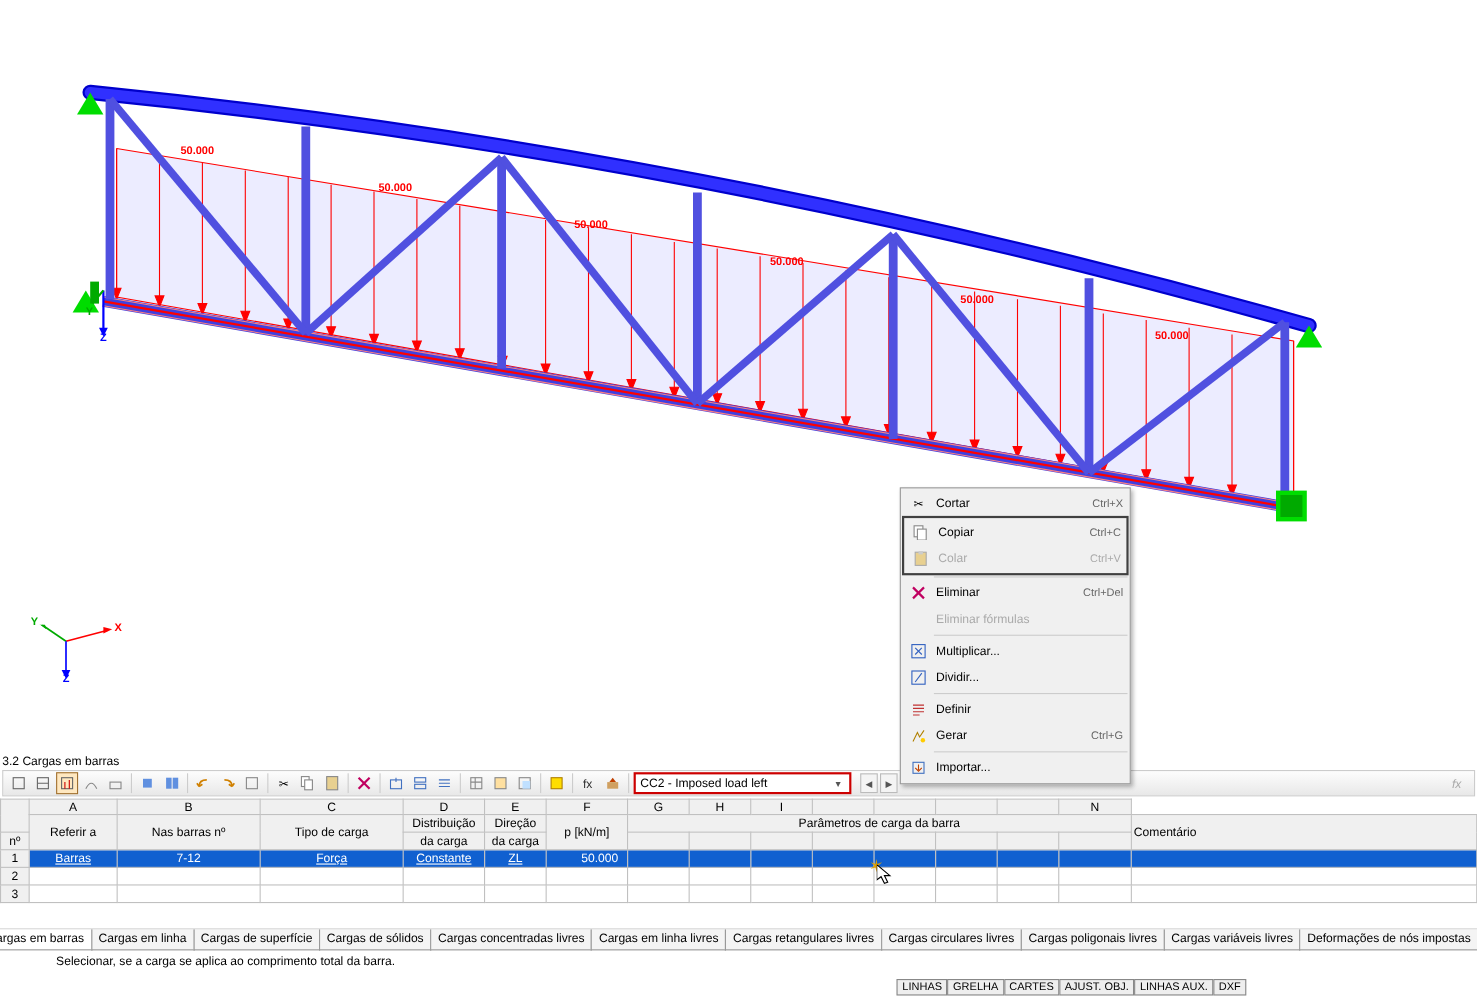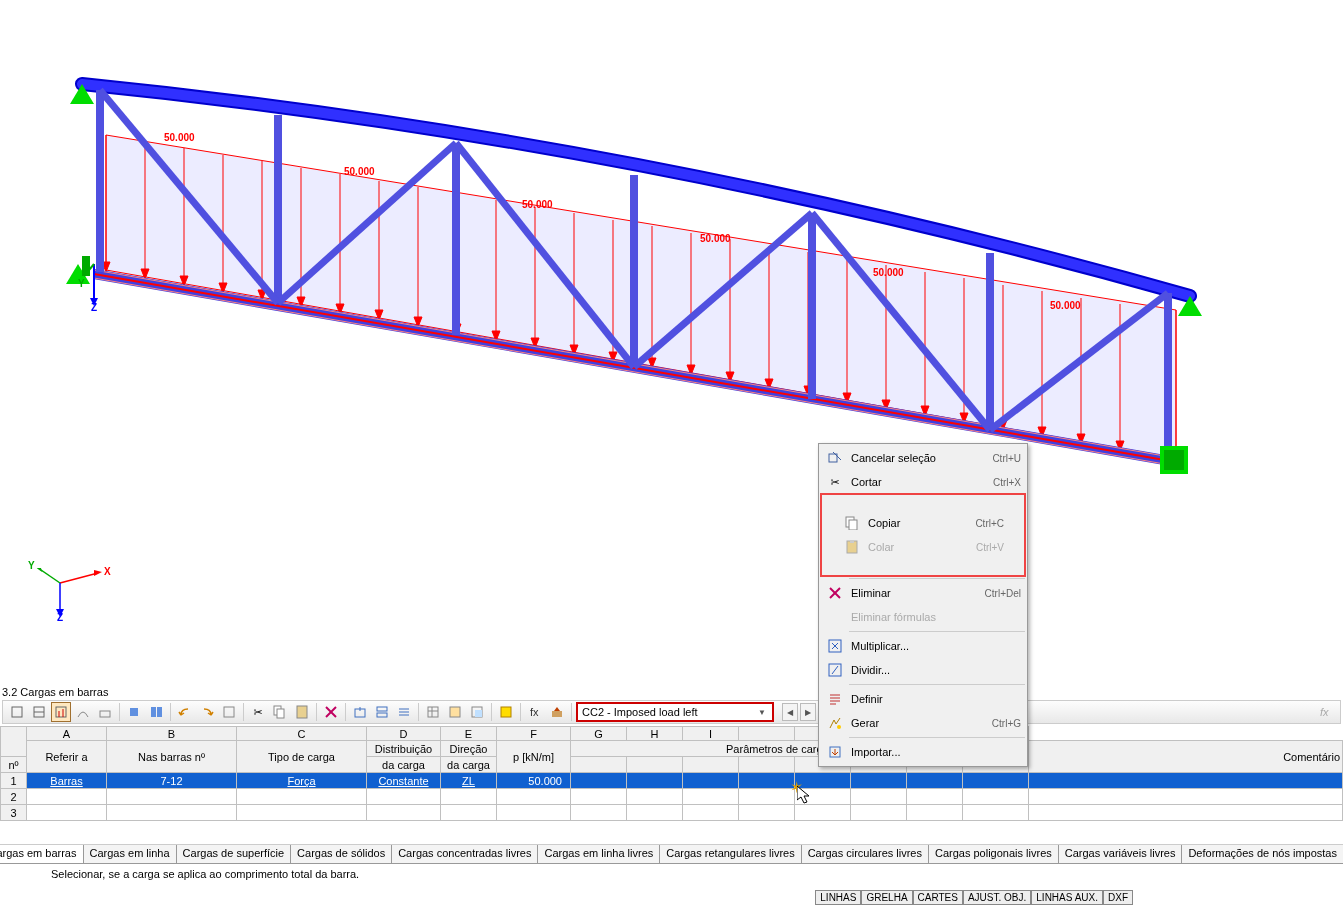--- a/index.html
+++ b/index.html
@@ -18,21 +18,21 @@
   .load-value { position: absolute; color: #ff0000; font-size: 10px; font-weight: bold; }
 
   
   .context-menu { position: absolute; left: 818px; top: 443px; width: 210px; background: #f0f0f0; border: 1px solid #999; box-shadow: 2px 2px 4px rgba(0,0,0,0.3); z-index: 100; padding: 2px; }
   .cm-item { display: flex; align-items: center; height: 24px; padding: 0 4px; cursor: default; }
   .cm-icon { width: 20px; height: 20px; display: flex; align-items: center; justify-content: center; margin-right: 6px; }
   .cm-label { flex: 1; color: #000; }
   .cm-shortcut { color: #666; font-size: 10px; }
   .cm-sep { height: 1px; background: #ccc; margin: 2px 0 2px 28px; }
   .cm-disabled .cm-label, .cm-disabled .cm-shortcut { color: #aaa; }
-  .cm-highlight { border: 2px solid #ef4444; margin: -1px; padding: 16px; }
+  .cm-highlight { border: 2px solid #404040; margin: -1px; padding: 1px; }
 
   
   .panel-title { position: absolute; left: 2px; top: 686px; font-size: 11px; color: #000; }
 
   
   .toolbar { position: absolute; left: 2px; top: 700px; width: 1339px; height: 24px; background: linear-gradient(#fdfdfd,#e8e8e8); border: 1px solid #ccc; display: flex; align-items: center; padding: 0 4px; gap: 2px; }
   .tb-btn { width: 20px; height: 20px; border: 1px solid transparent; display: flex; align-items: center; justify-content: center; }
   .tb-btn.active { border: 1px solid #a07030; background: #ffe8c0; }
   .tb-sep { width: 1px; height: 18px; background: #ccc; margin: 0 2px; }
   .tb-combo { border: 2px solid #c00; height: 20px; width: 198px; background: #fff; display: flex; align-items: center; padding: 0 4px; gap: 20px; }
@@ -201,30 +201,20 @@
       <polygon points="30,49 26,41 34,41" fill="#0000ff"></polygon>
     </svg>
     <span class="axis-label" style="left:74px; top:-2px; color:#ff0000;">X</span>
     <span class="axis-label" style="left:-2px; top:-8px; color:#00aa00;">Y</span>
     <span class="axis-label" style="left:27px; top:44px; color:#0000ff;">Z</span>
   </div>
 </div>
 
 <div class="context-menu">
   <div class="cm-item">
-    <span class="cm-icon">
-        <svg width="14" height="14">
-          <rect x="1" y="3" width="8" height="8" fill="none" stroke="#4060a0"></rect>
-          <line x1="5" y1="1" x2="13" y2="9" stroke="#4060a0"></line>
-        </svg>
-      </span>
-    <span class="cm-label">Cancelar seleção</span>
-    <span class="cm-shortcut">Ctrl+U</span>
-  </div>
-  <div class="cm-item">
     <span class="cm-icon">✂</span>
     <span class="cm-label">Cortar</span>
     <span class="cm-shortcut">Ctrl+X</span>
   </div>
   <div class="cm-highlight">
     <div class="cm-item">
       <span class="cm-icon">
           <svg width="14" height="14">
             <rect x="1" y="1" width="8" height="10" fill="#fff" stroke="#888"></rect>
             <rect x="4" y="4" width="8" height="10" fill="#fff" stroke="#888"></rect>
@@ -486,21 +476,21 @@
     <th class="col-letter">N</th>
   </tr>
   <tr>
     <th rowspan="2">Referir a</th>
     <th rowspan="2">Nas barras nº</th>
     <th rowspan="2">Tipo de carga</th>
     <th>Distribuição</th>
     <th>Direção</th>
     <th rowspan="2">p [kN/m]</th>
     <th colspan="8">Parâmetros de carga da barra</th>
-    <th rowspan="2" style="text-align:right">Comentário</th>
+    <th rowspan="2" style="text-align:left">Comentário</th>
   </tr>
   <tr>
     <th>nº</th>
     <th>da carga</th>
     <th>da carga</th>
     <th></th>
           <th></th>
           <th></th>
           <th></th>
           <th></th>

